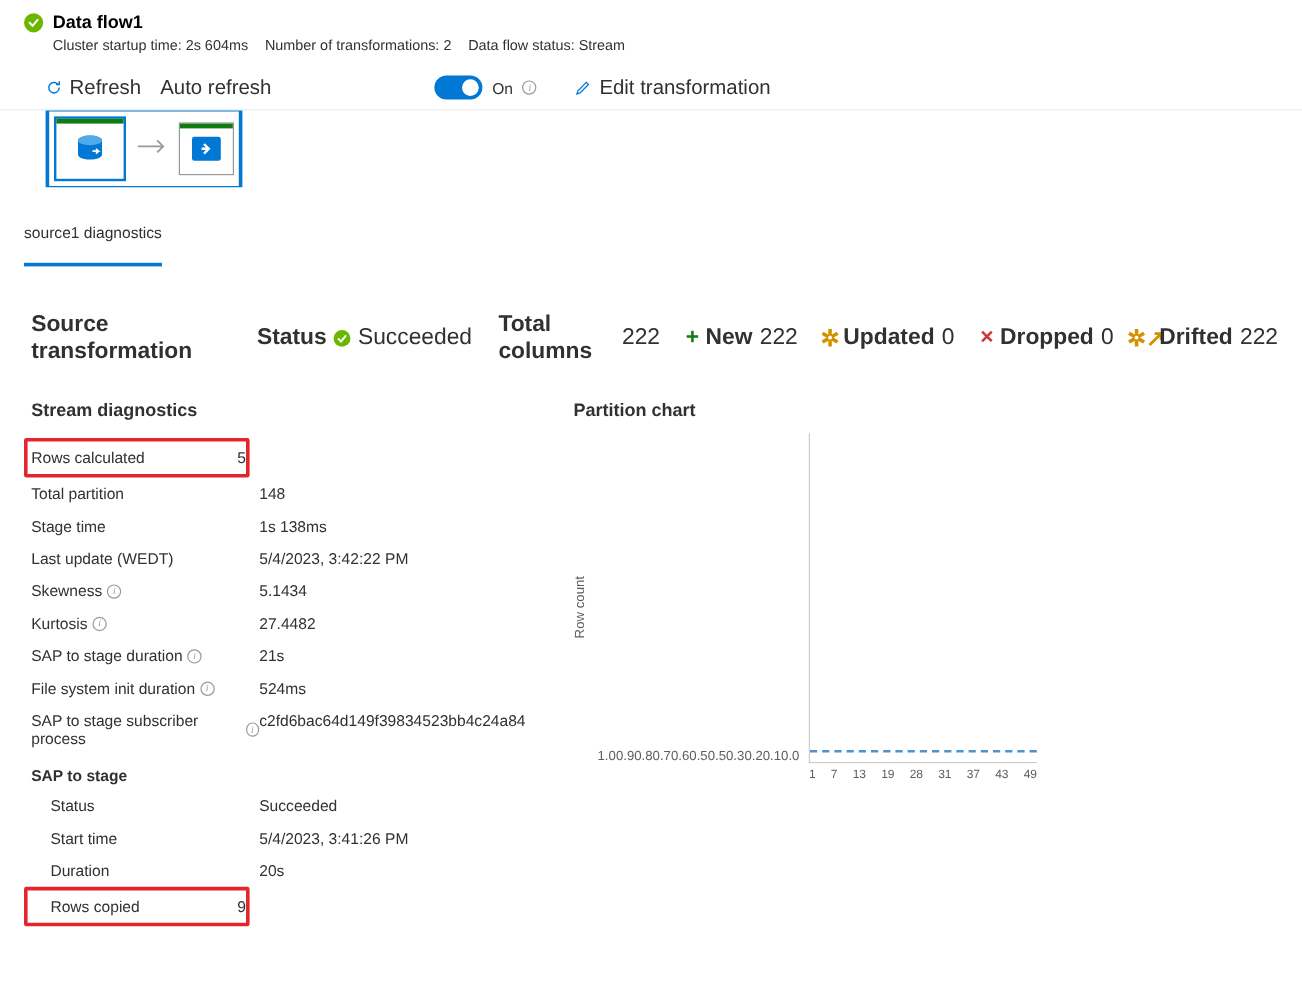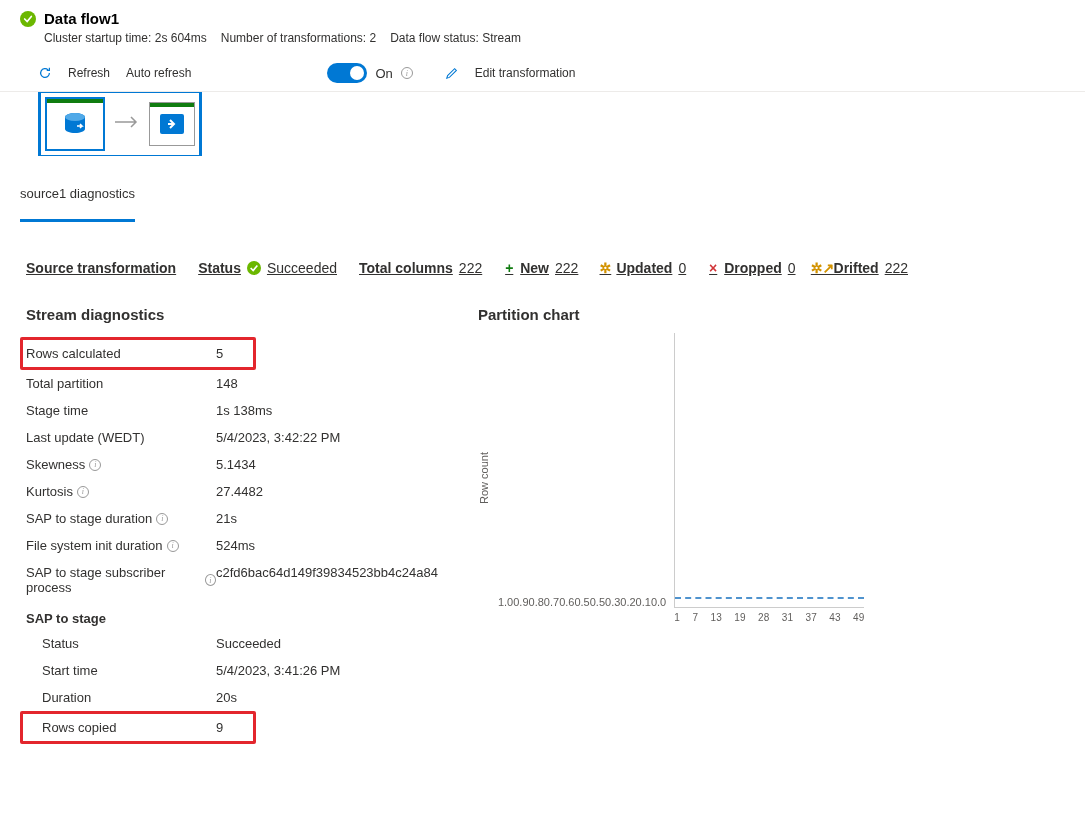--- a/index.html
+++ b/index.html
@@ -19,21 +19,21 @@
   }
   .check-circle svg { width: 10px; height: 10px; }
   .title { font-size: 15px; font-weight: 600; color: #000000; }
   .meta-row { margin-top: 4px; display: flex; gap: 14px; font-size: 12px; color: #323130; padding-left: 24px; }
   .meta-label { font-weight: 400; }
   .meta-val { font-weight: 400; }
   .toolbar {
     display: flex; align-items: center; gap: 16px;
     padding: 10px 20px 8px 38px; border-bottom: 1px solid #edebe9;
   }
-  .tool-btn { display:flex; align-items:center; gap:16px; cursor:pointer; font-size:12px; color:#323130; }
+  .tool-btn { display:flex; align-items:center; gap:6px; cursor:pointer; font-size:17px; color:#323130; }
   .icon-sm { width:14px; height:14px; display:inline-flex; align-items:center; justify-content:center; }
   .toggle-wrap { display:flex; align-items:center; gap:8px; margin-left:120px; }
   .toggle {
     width: 40px; height: 20px; border-radius: 10px; background:#0078d4;
     position:relative; cursor:pointer;
   }
   .toggle::after {
     content:""; position:absolute; width:14px; height:14px; border-radius:50%;
     background:#fff; top:3px; left:23px;
   }
@@ -56,40 +56,39 @@
   .node-top { position:absolute; top:0; left:0; right:0; height:4px; background:#107c10; }
   .node-icon { width:32px; height:32px; }
   .arrow { color:#999; font-size:18px; }
   .tabs { padding: 30px 20px 0 20px; }
   .tab {
     display:inline-block; padding:0 0 18px 0; font-size:13px; color:#323130;
     border-bottom:3px solid #0078d4; cursor:pointer;
   }
   .stats-row {
     display:flex; align-items:center; gap:22px; padding:38px 20px 10px 26px;
-    font-size:14px;
-    text-decoration:underline;
+    font-size:19px;
   }
   .stats-row .lbl { font-weight:600; }
   .stat-item { display:flex; align-items:center; gap:6px; }
   .stat-icon { width:10px; height:10px; display:inline-flex; align-items:center; justify-content:center; font-weight:bold; }
   .plus { color:#107c10; }
   .asterisk { color:#d29200; }
   .cross { color:#d13438; }
   .drift { color:#d29200; }
   .content { display:flex; padding: 20px 20px 0 26px; gap:40px; }
   .stream { flex:0 0 auto; }
   .section-h { font-size:15px; font-weight:600; margin-bottom:14px; }
   .kv-row { display:flex; align-items:flex-start; padding:6px 0; font-size:13px; }
   .kv-row .k { width:190px; display:flex; align-items:center; gap:4px; }
   .kv-row .v { }
   .indent .k { padding-left:16px; }
   .highlight {
     border:3px solid #e3262d; border-radius:2px;
-    margin-left:-6px; padding-left:3px; width:236px;
+    margin-left:-6px; padding-left:3px; width:188px;
   }
   .sub-h { font-weight:600; padding:10px 0 4px 0; font-size:13px; }
   .chart-col { flex:1; }
   .chart-title { font-size:15px; font-weight:600; margin-bottom:10px; }
   .chart-wrap { display:flex; gap:8px; }
   .ylab { writing-mode:vertical-rl; transform:rotate(180deg); font-size:11px; color:#605e5c; align-self:center; }
   .yaxis { display:flex; justify-content:space-between; align-items:flex-end; height:275px; font-size:11px; color:#605e5c; }
   .plot { position:relative; width:190px; height:290px; }
   .plot-inner { position:relative; width:100%; height:275px; border-left:1px solid #ccc; border-bottom:1px solid #ccc; }
   .baseline { position:absolute; left:0; right:0; height:0; border-top:2px dashed #4f93ce; }

